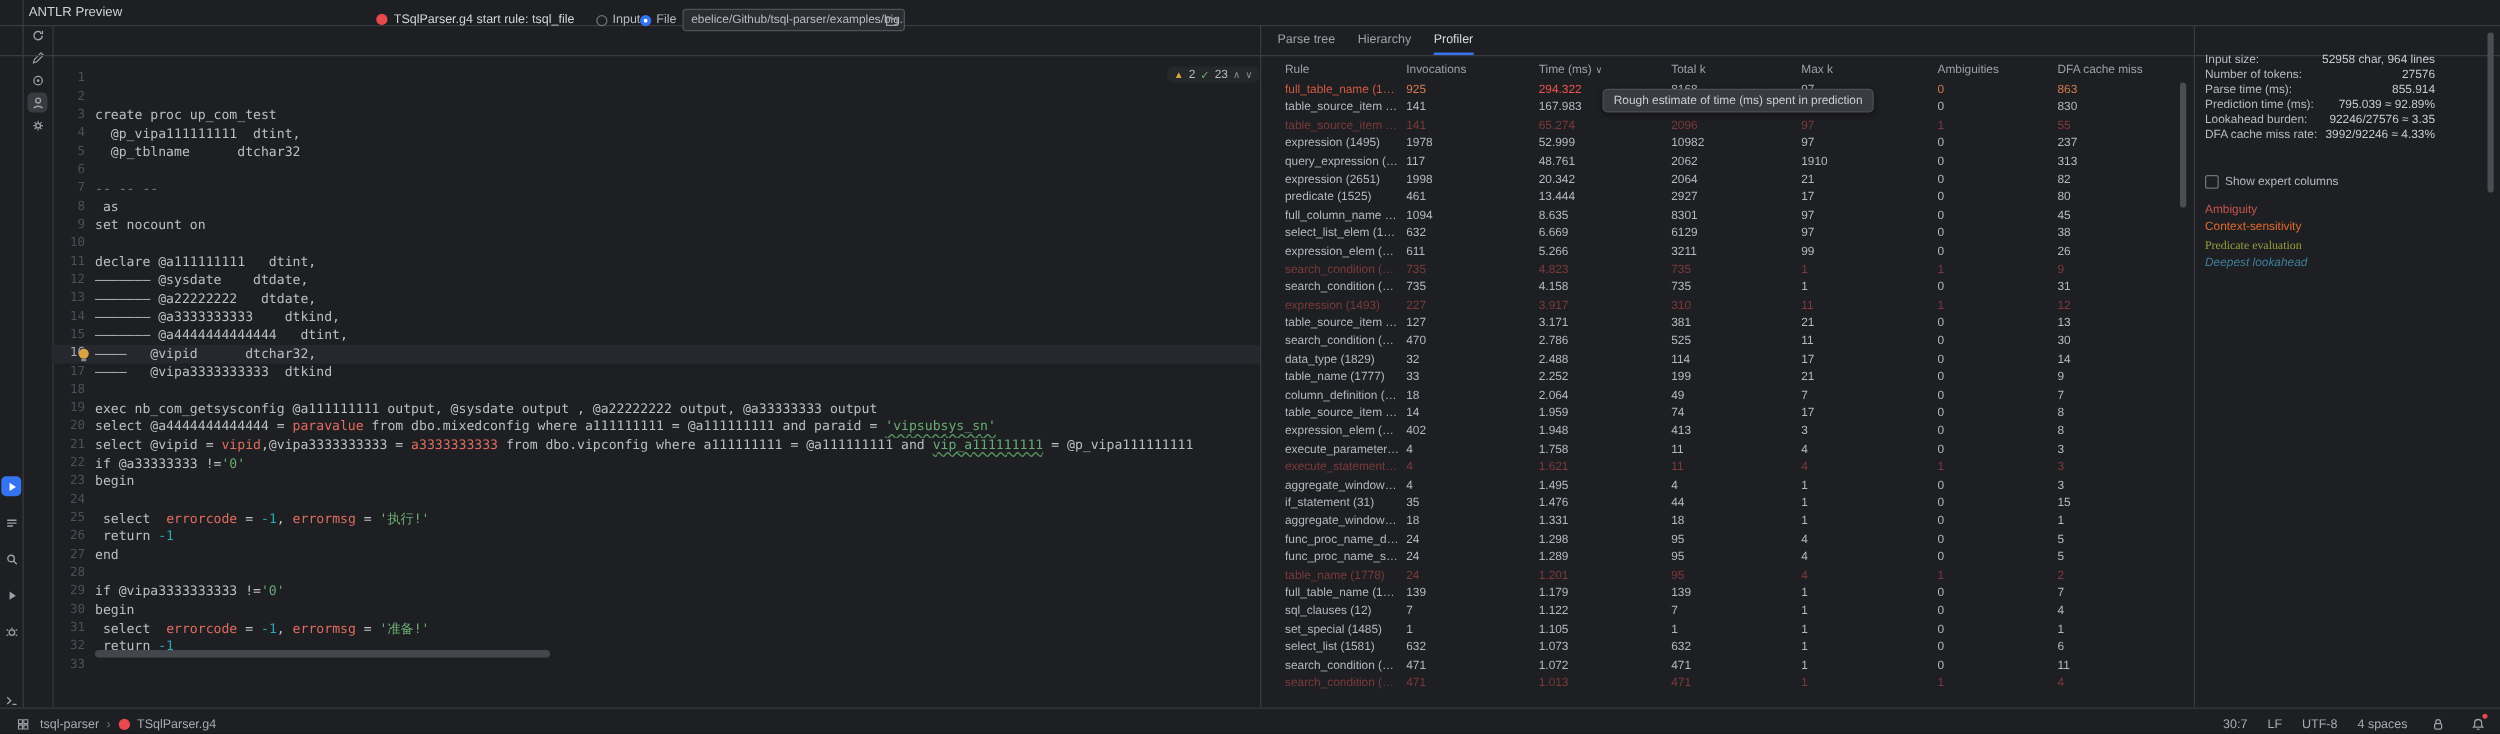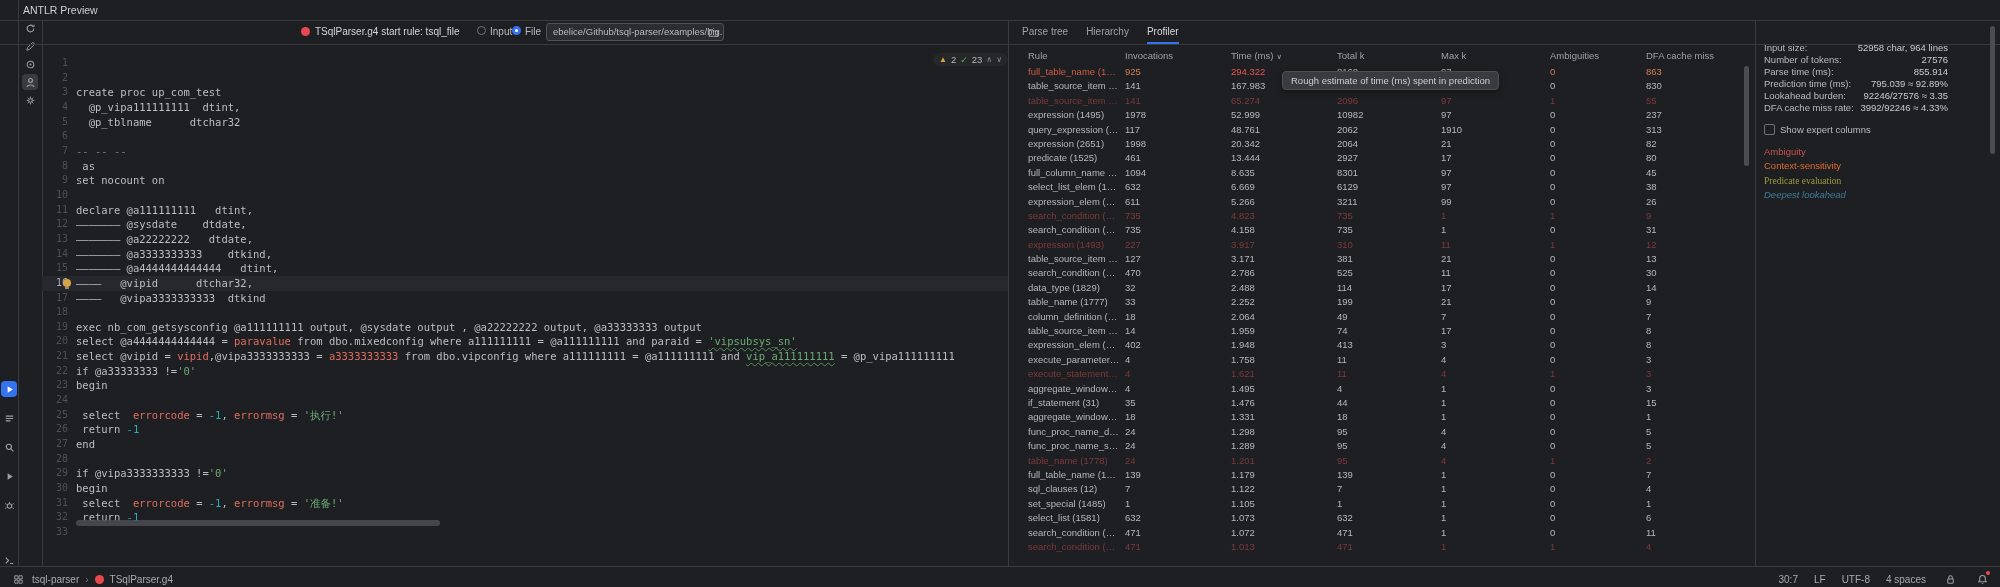--- a/index.html
+++ b/index.html
@@ -20,25 +20,25 @@
   .stripe .icn:nth-child(6){margin-top:39px}
   .stripe .icn.active{background:#3574f0;color:#fff}
 
   
   .pv-toolbar{position:absolute;left:18px;top:20px;width:24px;height:546px;display:flex;flex-direction:column;align-items:center}
   .pv-toolbar .icn{margin-top:2px}
   .pv-toolbar .icn:first-child{margin-top:0}
   .pv-toolbar .icn.active{background:#393b40}
 
   
-  .ed-header{position:absolute;left:42px;top:20px;width:966px;height:24px;font-size:10px}
+  .ed-header{position:absolute;left:42px;top:4px;width:966px;height:24px;font-size:10px}
   .ed-header .antlr-dot{position:absolute;left:259px;top:7px}
   .antlr-dot{width:9px;height:9px;border-radius:50%;background:#e8494f;display:inline-block}
   .ed-title{position:absolute;left:273px;top:6px;color:#d3d5db;white-space:nowrap}
-  .radio{position:absolute;top:6px;display:flex;align-items:flex-start;color:#b8bbc2;white-space:nowrap;cursor:default}
+  .radio{position:absolute;top:6px;display:flex;align-items:flex-end;color:#b8bbc2;white-space:nowrap;cursor:default}
   .radio .rb{width:9px;height:9px;border:1px solid #6f737a;border-radius:50%;margin-right:4px;background:transparent;flex:0 0 auto}
   .radio.selected .rb{border:3px solid #3574f0;background:#fff}
   .r-input{left:435px}
   .r-file{left:470px}
   .path-box{position:absolute;left:504px;top:3px;width:178px;height:18px;border:1px solid #4e5157;border-radius:3px;
             background:#2b2d30;color:#b8bbc2;font-size:9.5px;line-height:16px;padding:0 20px 0 6px;white-space:nowrap;overflow:hidden}
   .path-box .icn{position:absolute;right:2px;top:0px}
 
   
   .code{position:absolute;left:42px;top:56px;width:966px;height:486px;overflow:hidden;
@@ -87,21 +87,21 @@
 
   
   .tooltip{position:absolute;left:1282px;top:71px;height:19px;line-height:17px;padding:0 8px;background:#393b40;
            border:1px solid #4c4f55;border-radius:4px;font-size:9.5px;color:#ccced3;white-space:nowrap;z-index:5;
            box-shadow:0 2px 6px rgba(0,0,0,.4)}
 
   
   .stats{position:absolute;left:1764px;top:42px;width:184px;font-size:9.5px}
   .stat-row{display:flex;justify-content:space-between;height:12.1px;line-height:12.1px;white-space:nowrap}
   .stat-row .sl{color:#b8bbc2}.stat-row .sv{color:#c7cad0}
-  .expert{display:flex;align-items:center;gap:5px;margin-top:8px;height:14px;color:#b8bbc2;cursor:default}
+  .expert{display:flex;align-items:center;gap:5px;margin-top:24px;height:14px;color:#b8bbc2;cursor:default}
   .cb{width:11px;height:11px;border:1px solid #6f737a;border-radius:2px;background:transparent;flex:0 0 auto}
   .legend{margin-top:8px}
   .legend-item{height:14.5px;line-height:14.5px;white-space:nowrap}
 
   
   .statusbar{position:absolute;left:0;bottom:0;width:2000px;height:21px;border-top:1px solid #393b40;background:#1e1f22;
              display:flex;align-items:flex-end;justify-content:space-between;padding:0 10px;font-size:10px;color:#a8abb2}
   .sb-left,.sb-right{display:flex;align-items:center}
   .sb-left{gap:6px}
   .sb-right{gap:16px}

